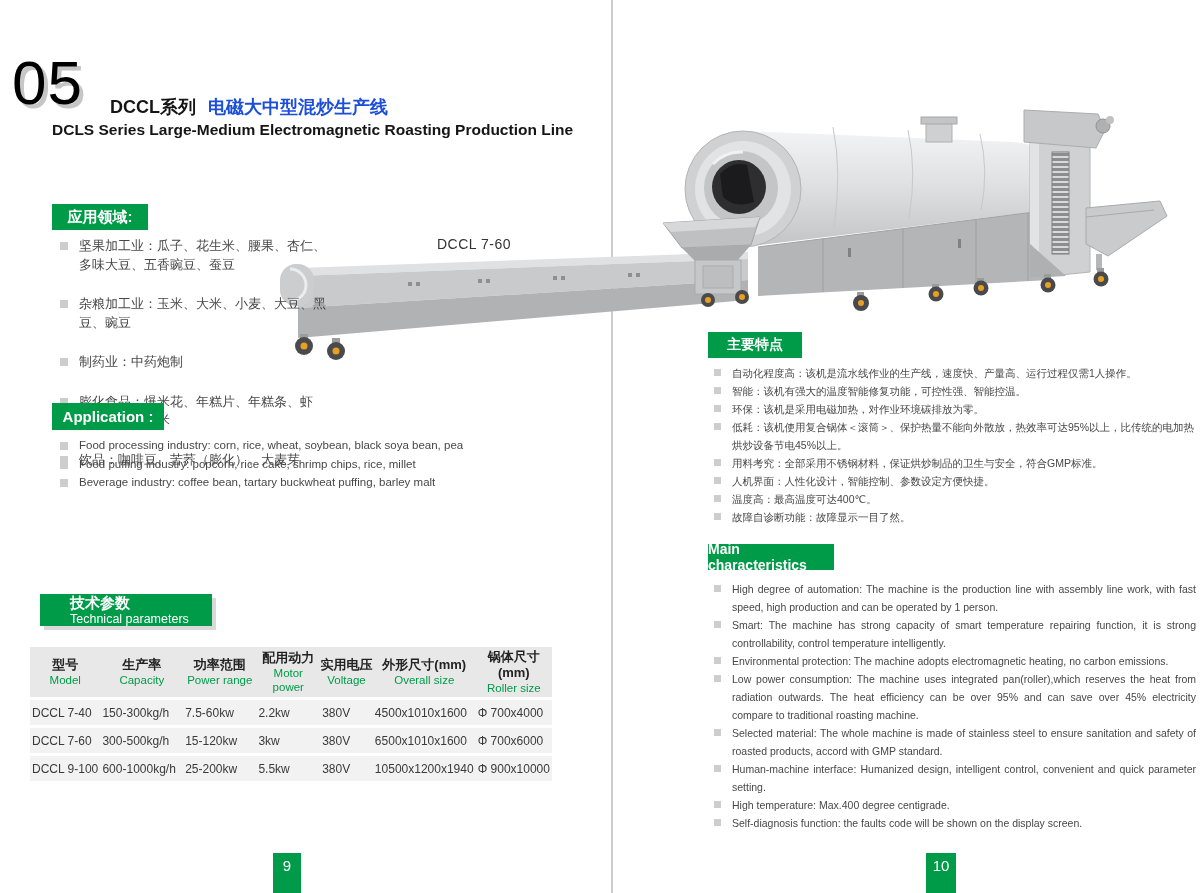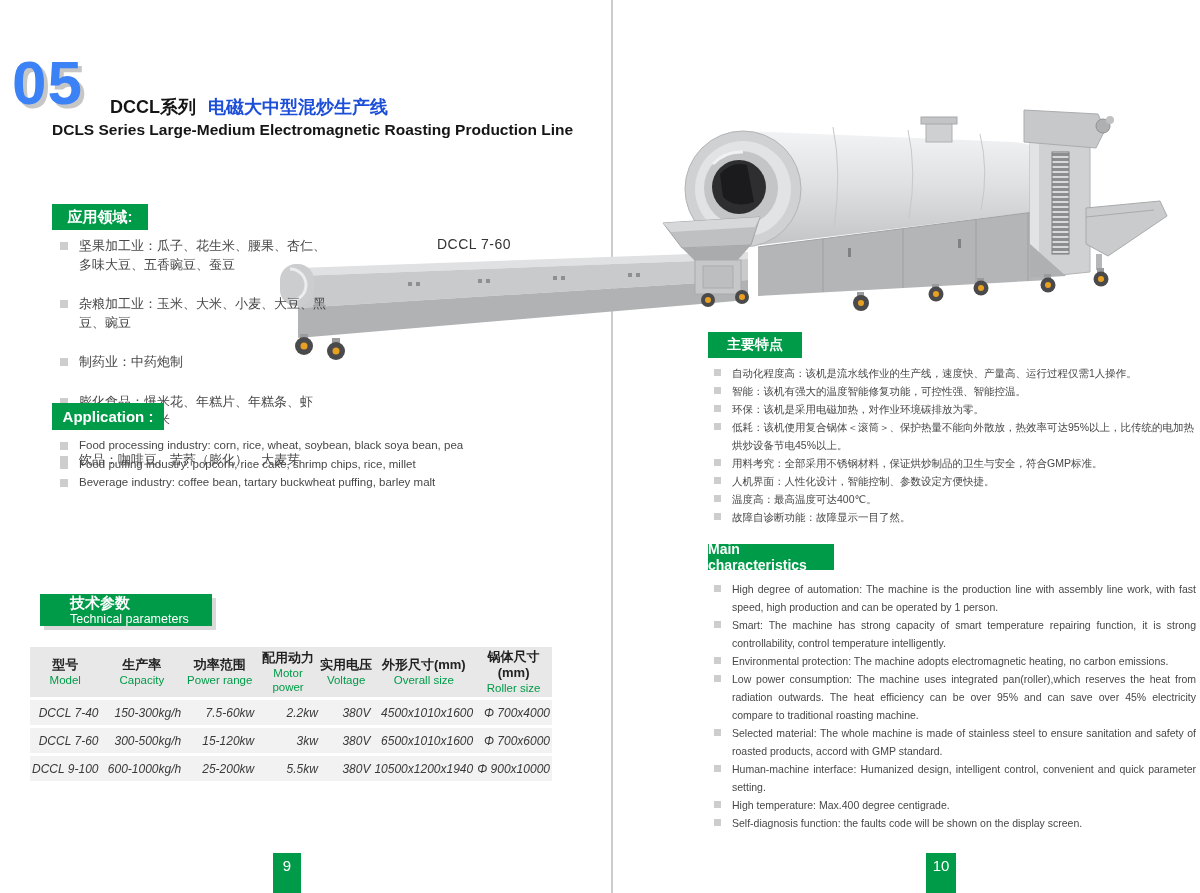--- a/index.html
+++ b/index.html
@@ -1,21 +1,21 @@
 <!DOCTYPE html>
 <html><head>
 <meta charset="utf-8">
 <style>
   html,body{margin:0;padding:0;background:#fff;}
   .canvas{position:relative;width:1200px;height:893px;background:#fff;overflow:hidden;
           font-family:"Liberation Sans","DejaVu Sans",sans-serif;color:#333;}
   .divider{position:absolute;left:611px;top:0;width:2px;height:893px;background:#cccccc;}
 
   
-  .idx-num{position:absolute;left:12px;top:52px;font-size:62px;font-weight:bold;color:#3b82f6;
+  .idx-num{position:absolute;left:12px;top:52px;font-size:62px;font-weight:normal;color:#000000;
            text-shadow:4px 4px 0 #c6c6c6;letter-spacing:1px;line-height:1;}
   .title-zh{position:absolute;left:110px;top:95px;font-size:18px;font-weight:bold;color:#151515;}
   .title-zh .red{color:#1d4ed8;margin-left:12px;}
   .title-en{position:absolute;left:52px;top:121px;font-size:15.5px;font-weight:bold;color:#151515;}
 
   
   .ghead{position:absolute;background:#009b48;color:#fff;font-weight:bold;
          display:flex;align-items:center;justify-content:center;}
   #app-zh-head{left:52px;top:204px;width:96px;height:26px;font-size:15px;}
   #app-en-head{left:52px;top:403px;width:112px;height:27px;font-size:15px;}
@@ -37,21 +37,21 @@
   #feat-zh-list{left:714px;top:364px;width:482px;font-size:10.5px;line-height:18px;row-gap:0px;}
   #feat-en-list{left:714px;top:580px;width:482px;font-size:10.5px;line-height:18px;row-gap:0px;}
   #feat-zh-list .bullet,#feat-en-list .bullet{width:7px;height:7px;margin-top:5px;}
   #feat-en-list .btext{text-align:justify;}
 
   
   .ttable{position:absolute;left:30px;top:644px;width:522px;border-collapse:separate;border-spacing:0 3px;}
   .ttable th{background:#e8e8e8;height:38px;padding:2px 0;font-weight:bold;}
   .ttable th .zh{display:block;font-size:13px;color:#222;line-height:16px;}
   .ttable th .en{display:block;font-size:11.5px;color:#009b48;font-weight:normal;line-height:14px;}
-  .ttable td{background:#f2f2f2;height:25px;font-size:12px;color:#3a3a3a;text-align:right;padding:0 2px;white-space:nowrap;font-style:italic;}
+  .ttable td{background:#f2f2f2;height:25px;font-size:12px;color:#3a3a3a;text-align:left;padding:0 2px;white-space:nowrap;}
 
   .machine-label{position:absolute;left:437px;top:236px;font-size:14px;color:#333;letter-spacing:.5px;}
   .machine{position:absolute;left:258px;top:96px;width:925px;height:275px;}
 
   
   .pnum{position:absolute;top:853px;height:40px;background:#009b48;color:#fff;font-size:15px;
         display:flex;justify-content:center;padding-top:4px;box-sizing:border-box;}
   #page9{left:273px;width:28px;}
   #page10{left:926px;width:30px;}
 </style>

